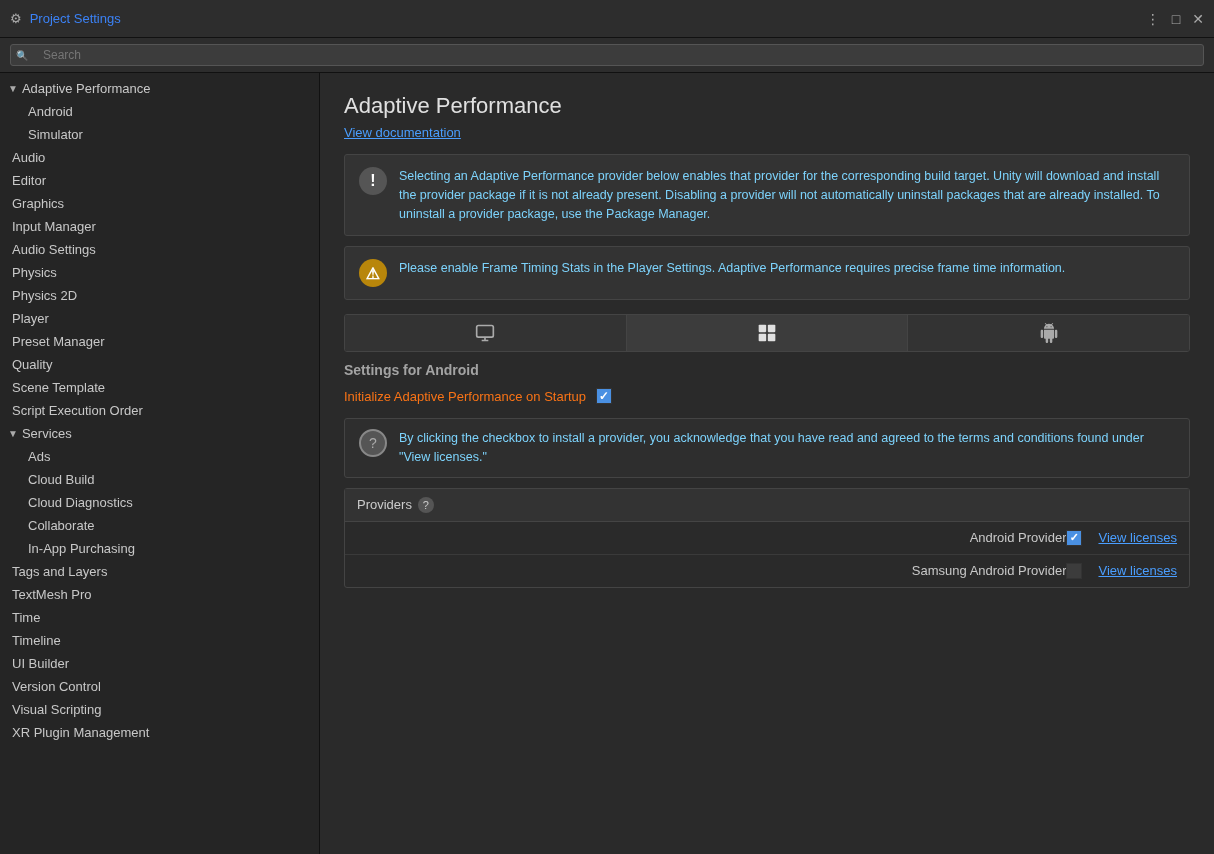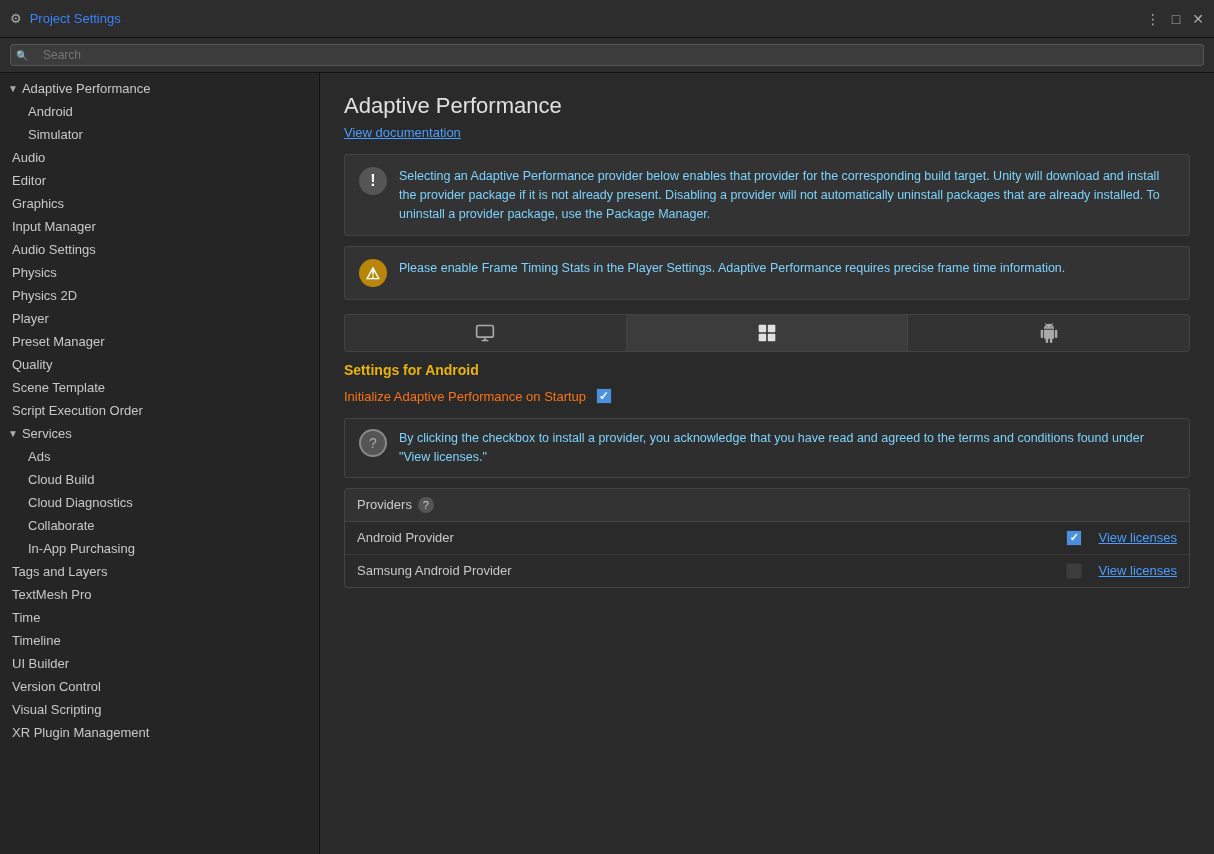--- a/index.html
+++ b/index.html
@@ -194,21 +194,21 @@
     .platform-tab.active {
       background: #3c3c3c;
       color: #e0e0e0;
     }
     .platform-tab svg {
       width: 20px;
       height: 20px;
     }
     #settings-for-android {
       font-size: 14px;
-      color: #eab308;
+      color: #a3a3a3;
       font-weight: bold;
       margin-bottom: 10px;
     }
 
     .setting-row {
       display: flex;
       align-items: center;
       gap: 10px;
       margin-bottom: 14px;
     }
@@ -266,20 +266,21 @@
       align-items: center;
       padding: 8px 12px;
       border-bottom: 1px solid #3a3a3a;
     }
     .provider-row:last-child {
       border-bottom: none;
     }
     .provider-name {
       flex: 1;
       color: #c8c8c8;
+      text-align: right;
     }
     .provider-checkbox {
       width: 16px;
       height: 16px;
       margin-right: 16px;
       background: #4a90e2;
       border: 1px solid #333;
       display: flex;
       align-items: center;
       justify-content: center;

